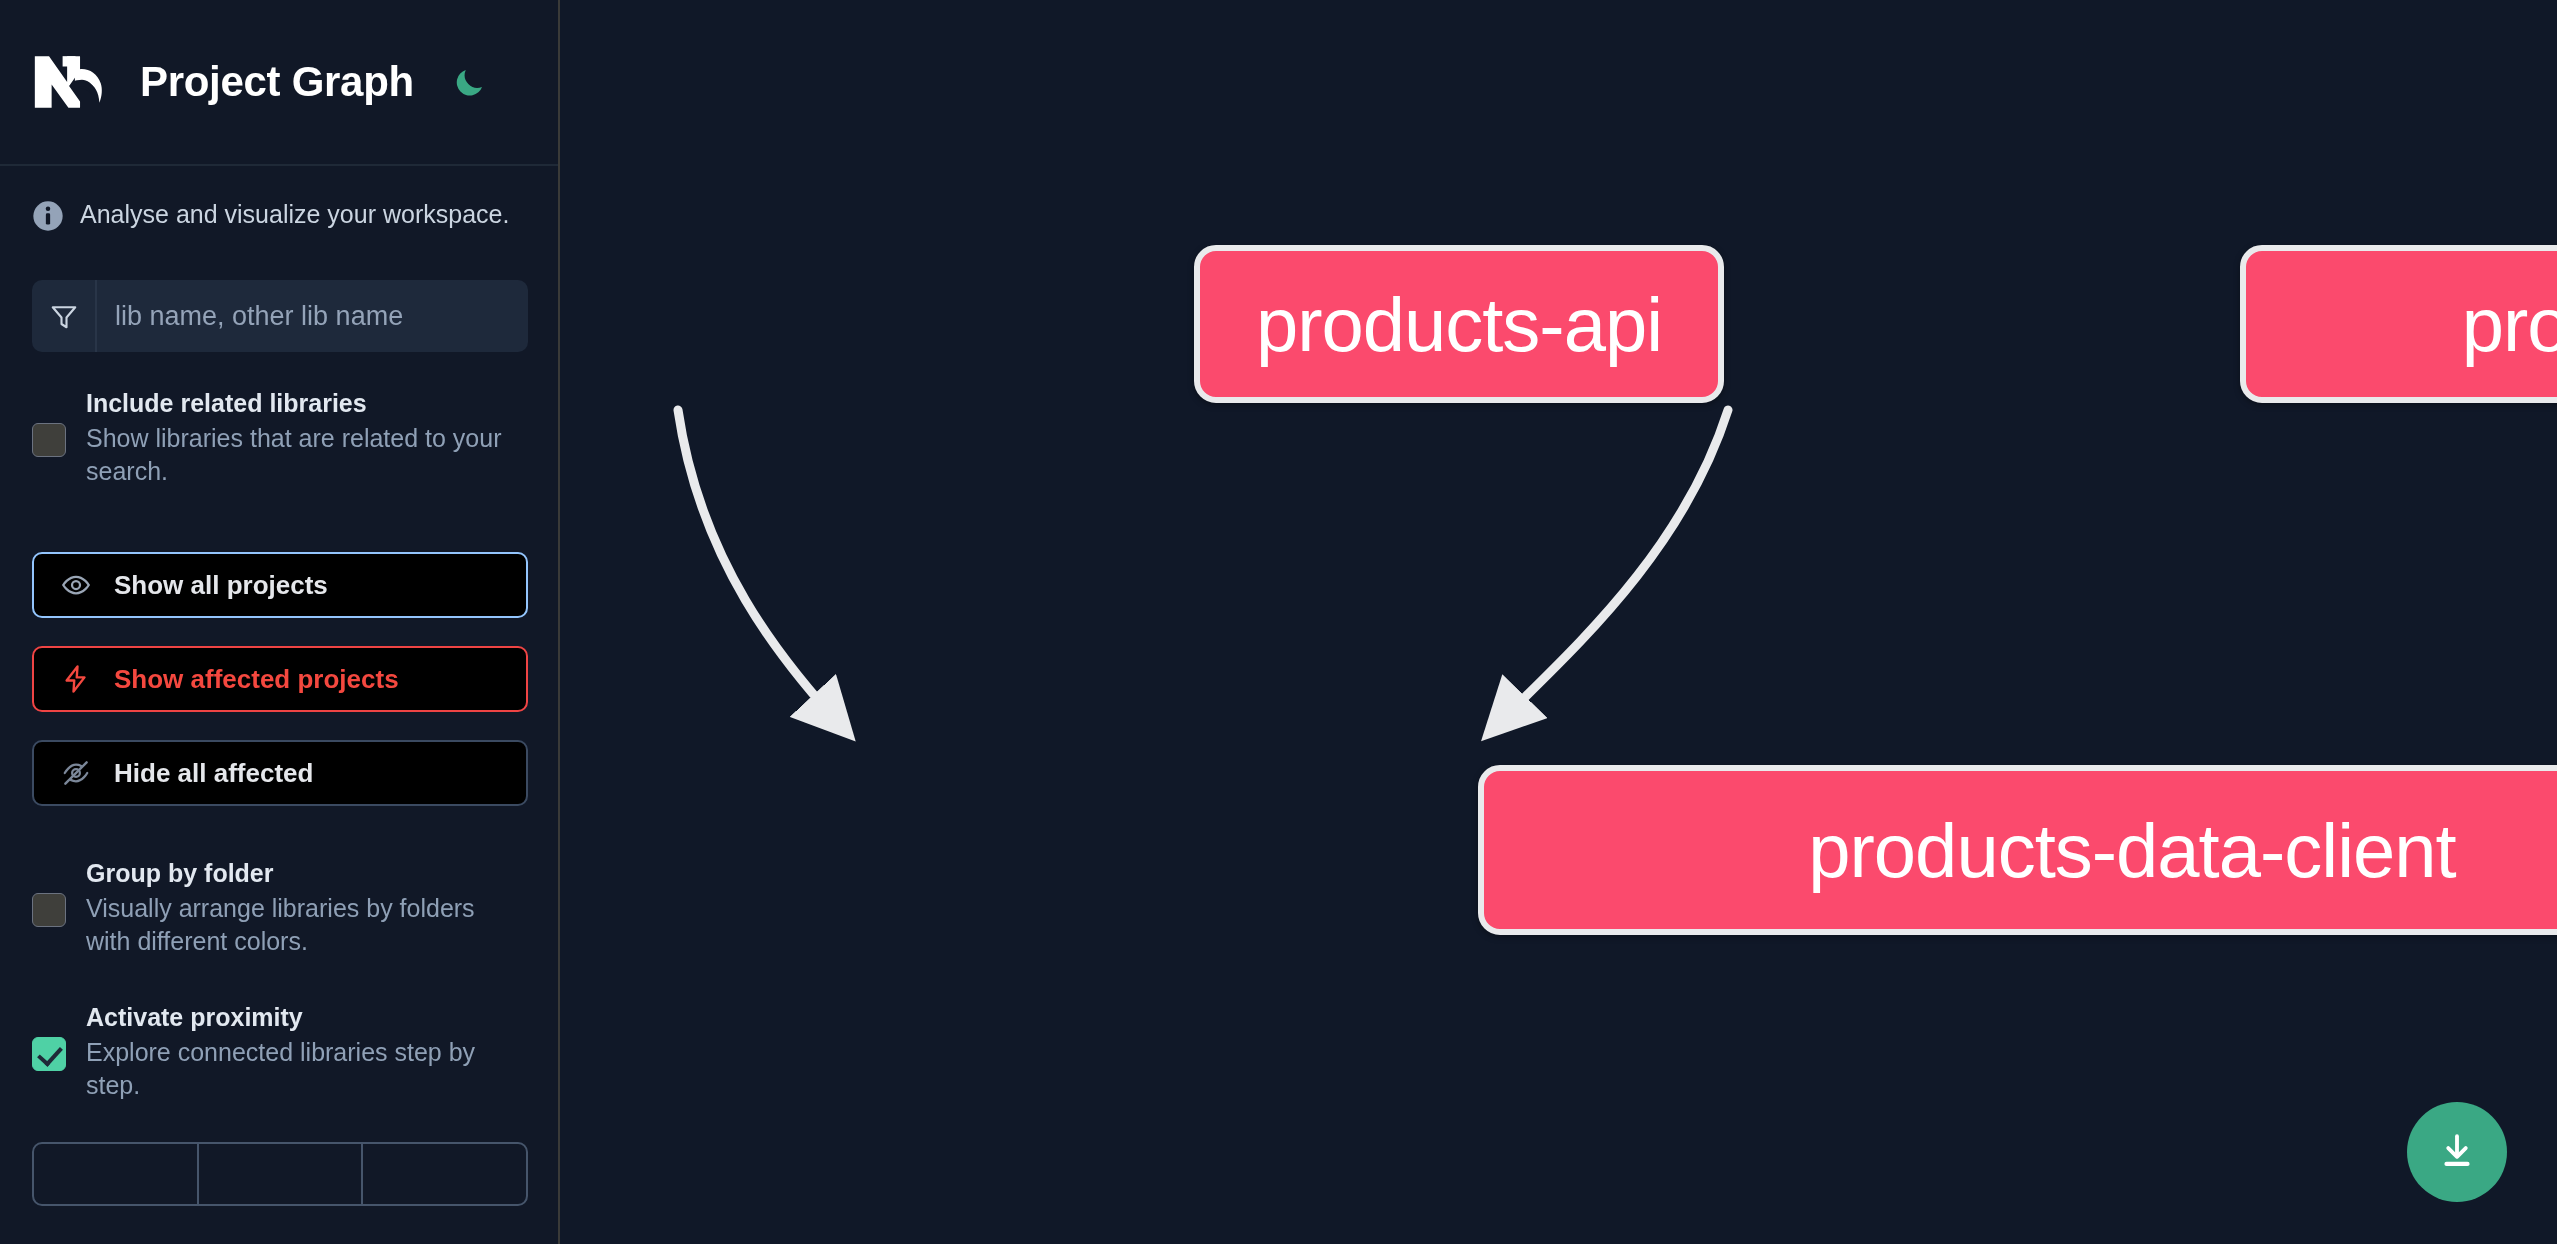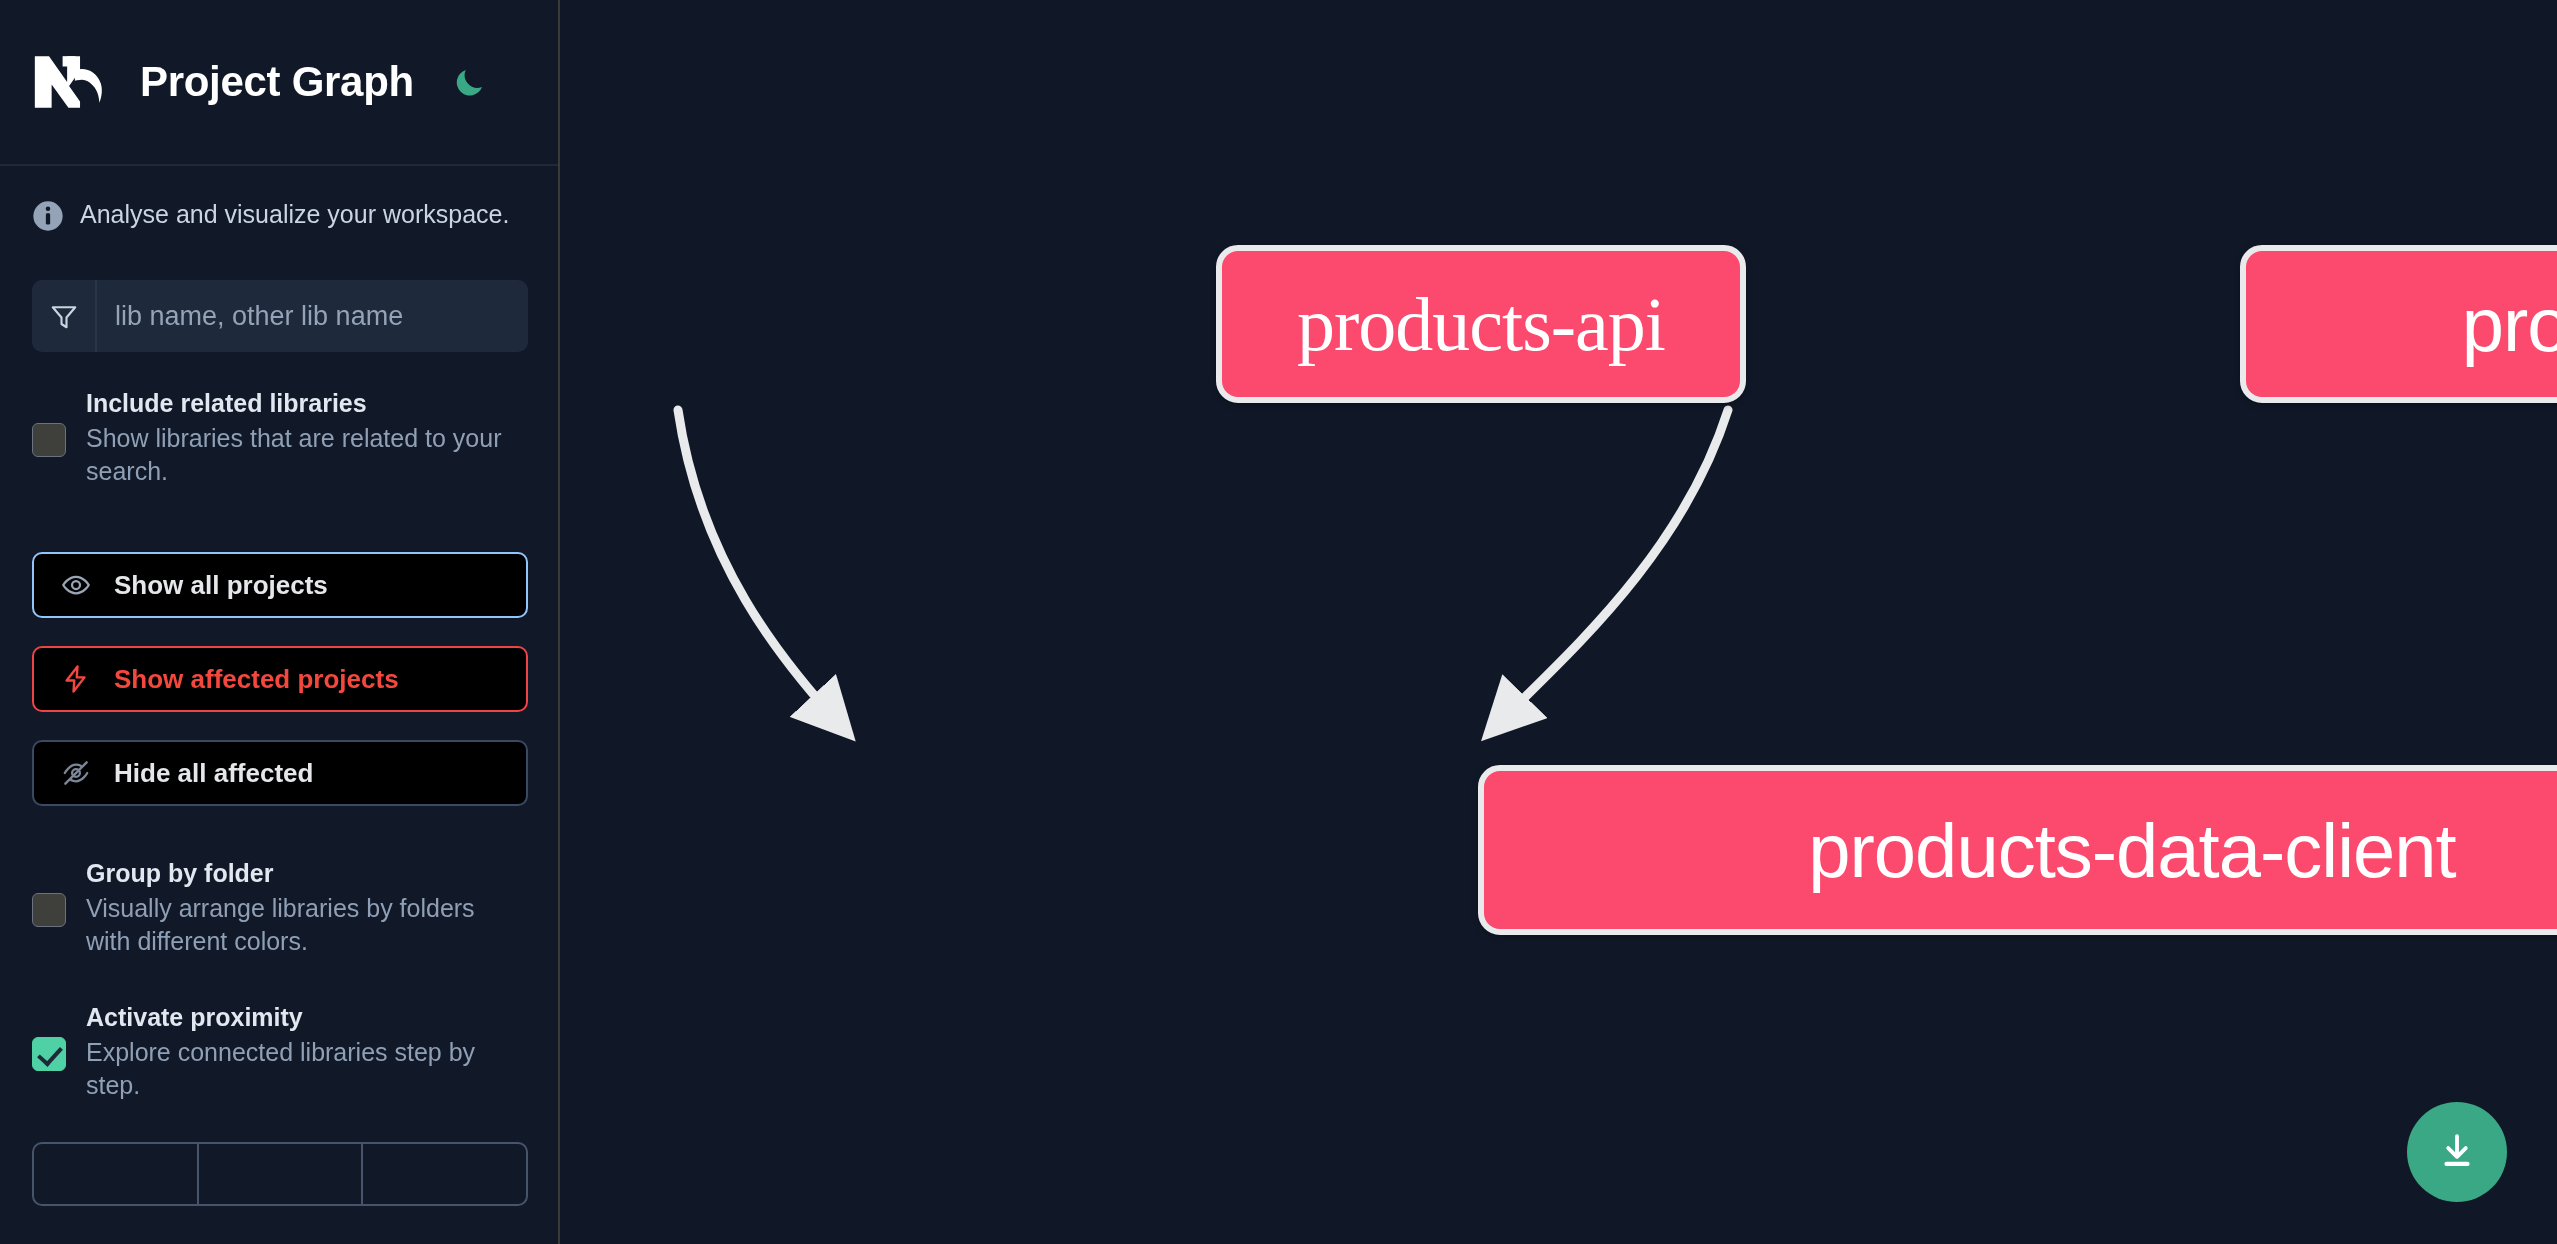--- a/index.html
+++ b/index.html
@@ -148,21 +148,21 @@
     background: #fb4a6d;
     border: 6px solid #e9eaec;
     border-radius: 22px;
     display: flex; align-items: center; justify-content: center;
     color: #ffffff;
     font-weight: 400;
     letter-spacing: -1px;
     cursor: pointer;
     box-shadow: 0 2px 6px rgba(0,0,0,0.35);
   }
-  #node-products-api       { left: 656px;  top: 245px; width: 530px; height: 158px; font-size: 76px; font-family: Liberation Serif, serif; }
+  #node-products-api       { left: 634px;  top: 245px; width: 530px; height: 158px; font-size: 76px; }
   #node-products-cli       { left: 1680px; top: 245px; width: 820px; height: 158px; font-size: 76px; }
   #node-products-data-client { left: 918px; top: 765px; width: 1308px; height: 170px; font-size: 76px; }
 
   #download-fab {
     position: absolute; right: 50px; bottom: 42px;
     width: 100px; height: 100px; border-radius: 50%;
     background: #3aa884;
     display: flex; align-items: center; justify-content: center;
     cursor: pointer; border: none;
   }

